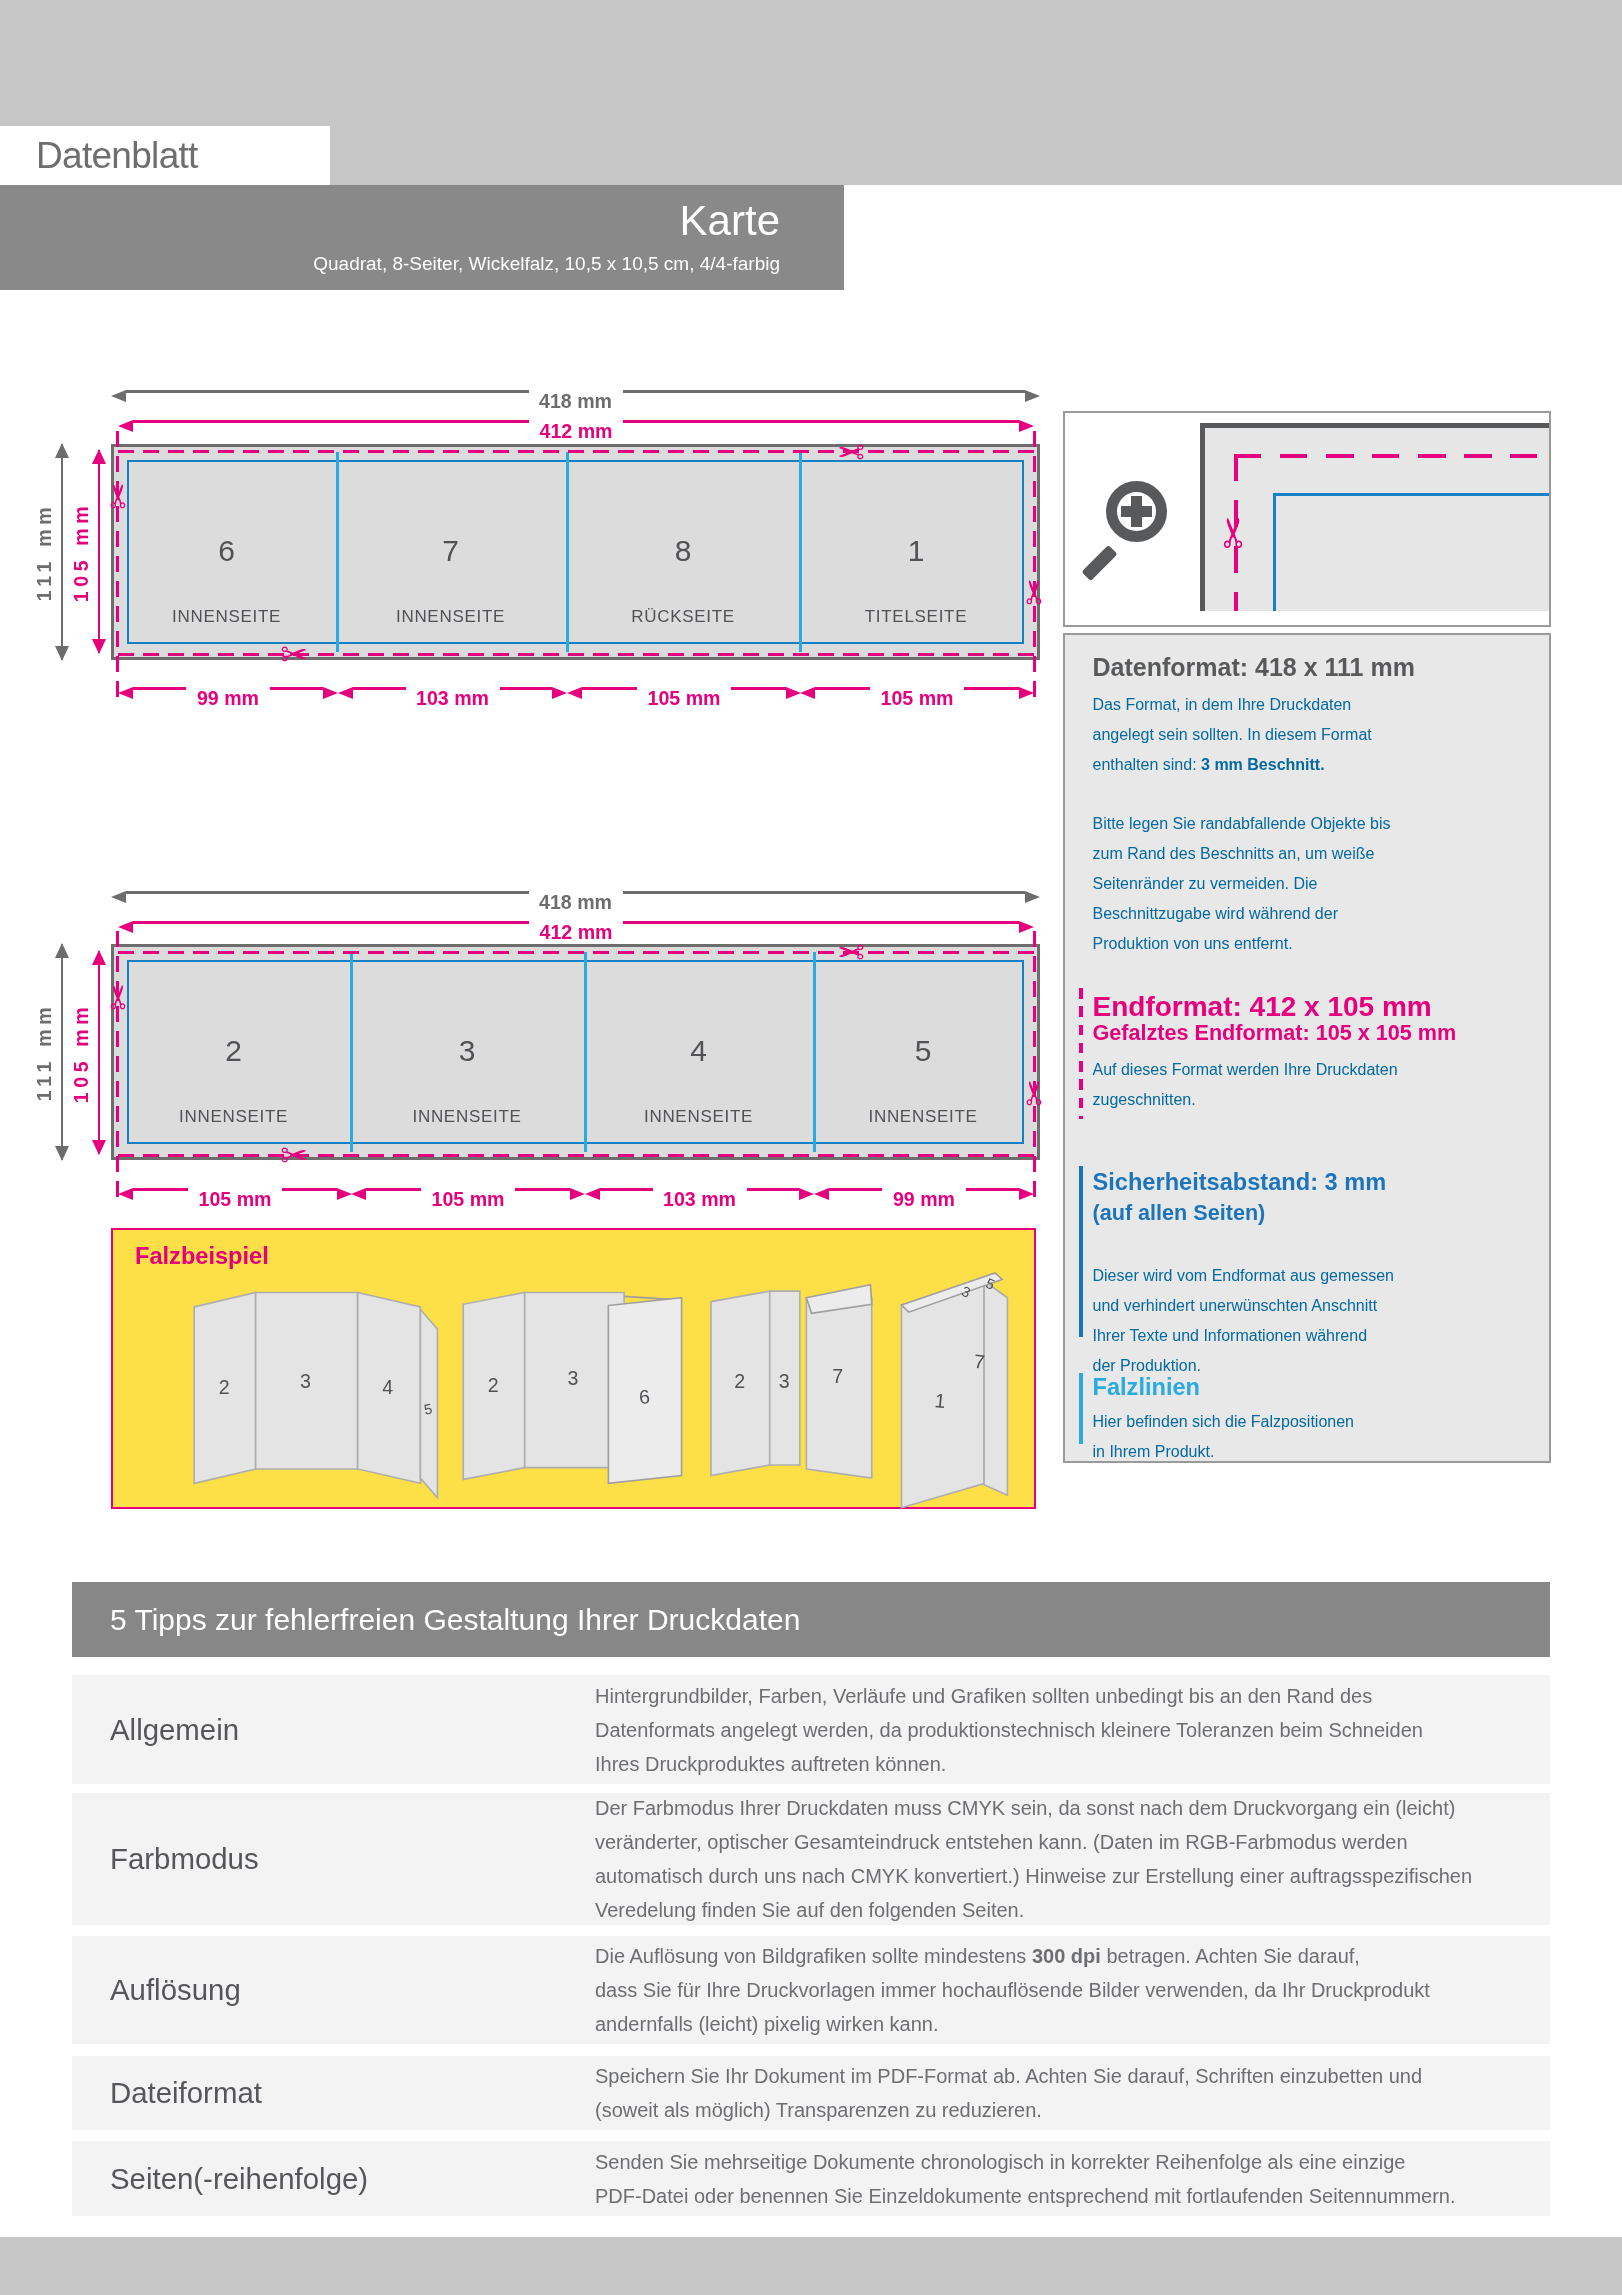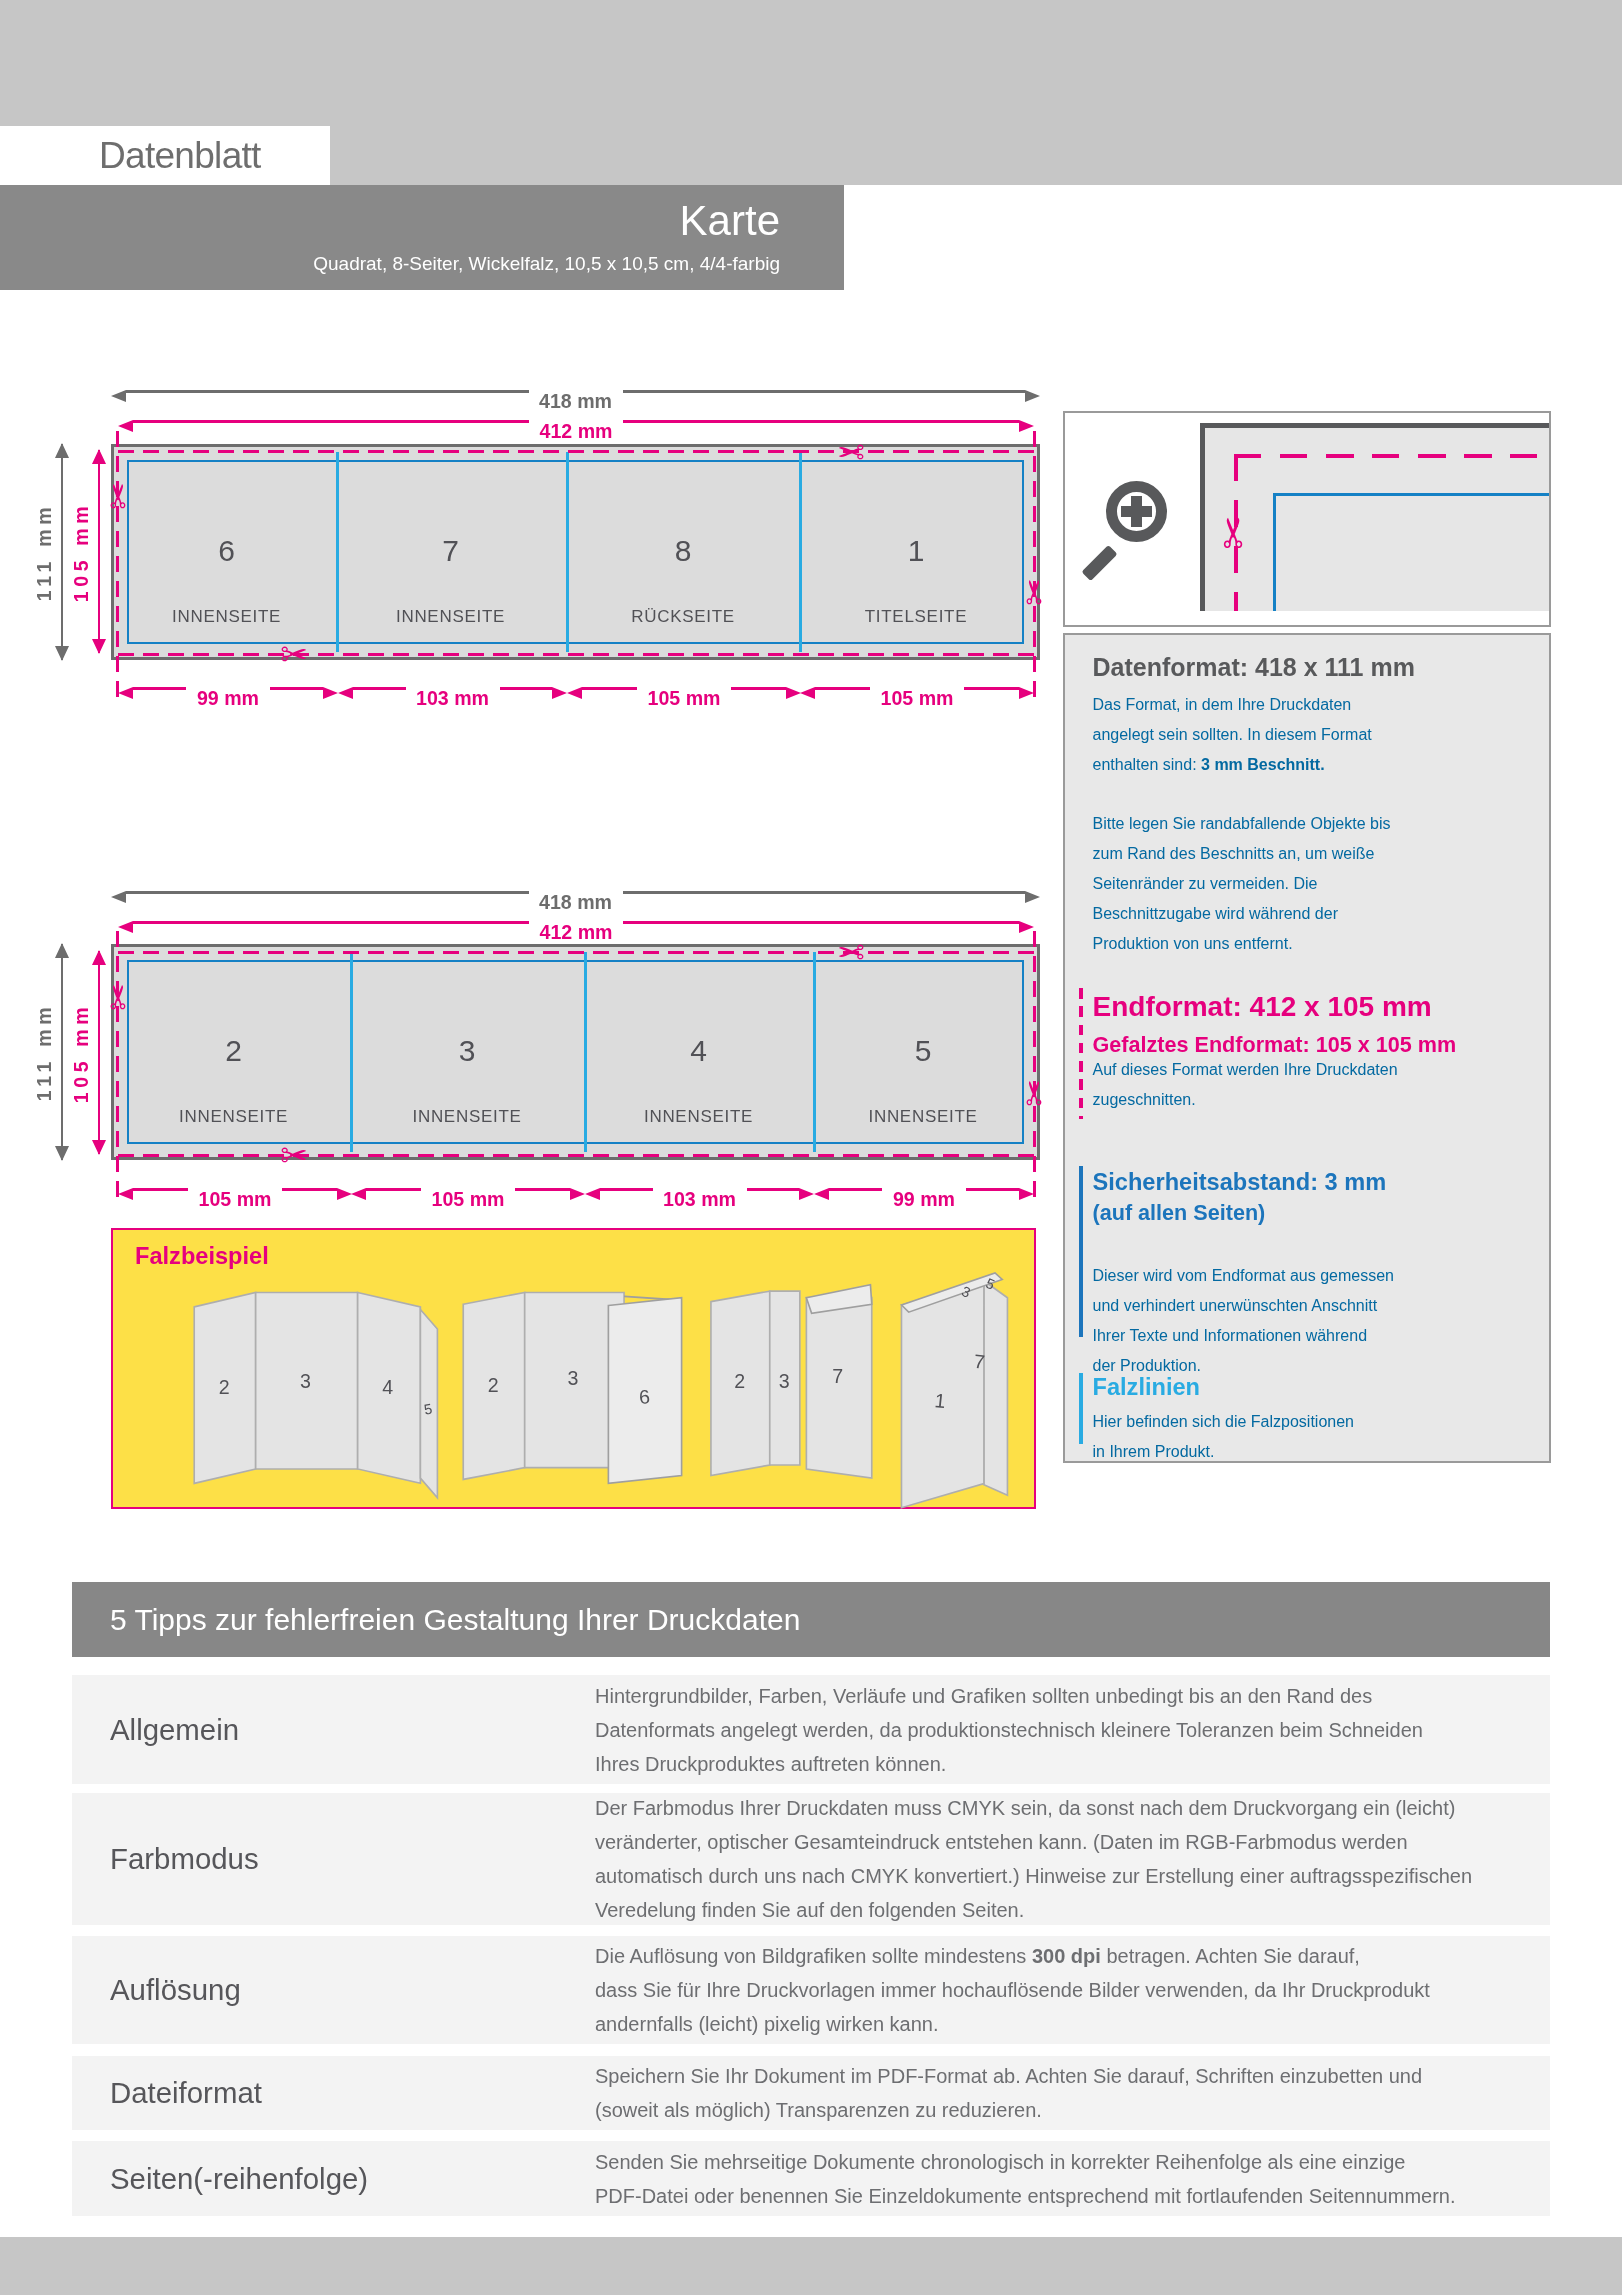--- a/index.html
+++ b/index.html
@@ -3,21 +3,21 @@
 <meta charset="utf-8">
 <style>
   html,body{margin:0;padding:0;background:#ffffff;}
   .page{position:relative;width:1623px;height:2295px;background:#ffffff;overflow:hidden;
         font-family:"Liberation Sans", sans-serif;color:#58595b;}
 
   
   .top-band{position:absolute;left:0;top:0;width:1623px;height:185px;background:#c6c6c6;}
   .doc-label-box{position:absolute;left:0;top:126px;width:330px;height:59px;background:#ffffff;
         display:flex;align-items:center;}
-  .doc-label-box span{font-size:37px;color:#6e6e6e;padding-left:99px;letter-spacing:-0.7px;}
+  .doc-label-box span{font-size:37px;color:#6e6e6e;padding-left:36px;letter-spacing:-0.7px;}
   .karte-band{position:absolute;left:0;top:185px;width:844px;height:105px;background:#898989;}
   .karte-title{position:absolute;right:64px;top:11.8px;font-size:42px;color:#ffffff;}
   .karte-sub{position:absolute;right:64px;top:68px;font-size:19px;color:#ffffff;}
 
   
   .gray{color:#6d6d6d;} .mag{color:#e6007e;}
   .dimh{position:absolute;display:flex;align-items:flex-start;height:17px;}
   .dimh .dl{flex:1;height:2.6px;background:currentColor;}
   .dimh .ah{width:0;height:0;border-top:6.5px solid transparent;border-bottom:6.5px solid transparent;}
   .dimh .ah-l{border-right:15px solid currentColor;}
@@ -368,21 +368,21 @@
 angelegt sein sollten. In diesem Format
 enthalten sind: </span><b>3 mm Beschnitt.</b></div>
     <div class="blk body-txt pre" style="top:174px">Bitte legen Sie randabfallende Objekte bis
 zum Rand des Beschnitts an, um weiße
 Seitenränder zu vermeiden. Die
 Beschnittzugabe wird während der
 Produktion von uns entfernt.</div>
 
     <div class="vmark dash" style="top:353px;height:131px"></div>
     <div class="blk h-mag" style="top:356px">Endformat: 412 x 105 mm</div>
-    <div class="blk h-mag2" style="top:397px">Gefalztes Endformat: 105 x 105 mm</div>
+    <div class="blk h-mag2" style="top:385px">Gefalztes Endformat: 105 x 105 mm</div>
     <div class="blk body-txt pre" style="top:420px">Auf dieses Format werden Ihre Druckdaten
 zugeschnitten.</div>
 
     <div class="vmark solid-blue" style="top:531px;height:171px"></div>
     <div class="blk h-blue" style="top:534px">Sicherheitsabstand: 3 mm</div>
     <div class="blk h-blue2" style="top:565px">(auf allen Seiten)</div>
     <div class="blk body-txt pre" style="top:626px">Dieser wird vom Endformat aus gemessen
 und verhindert unerwünschten Anschnitt
 Ihrer Texte und Informationen während
 der Produktion.</div>

